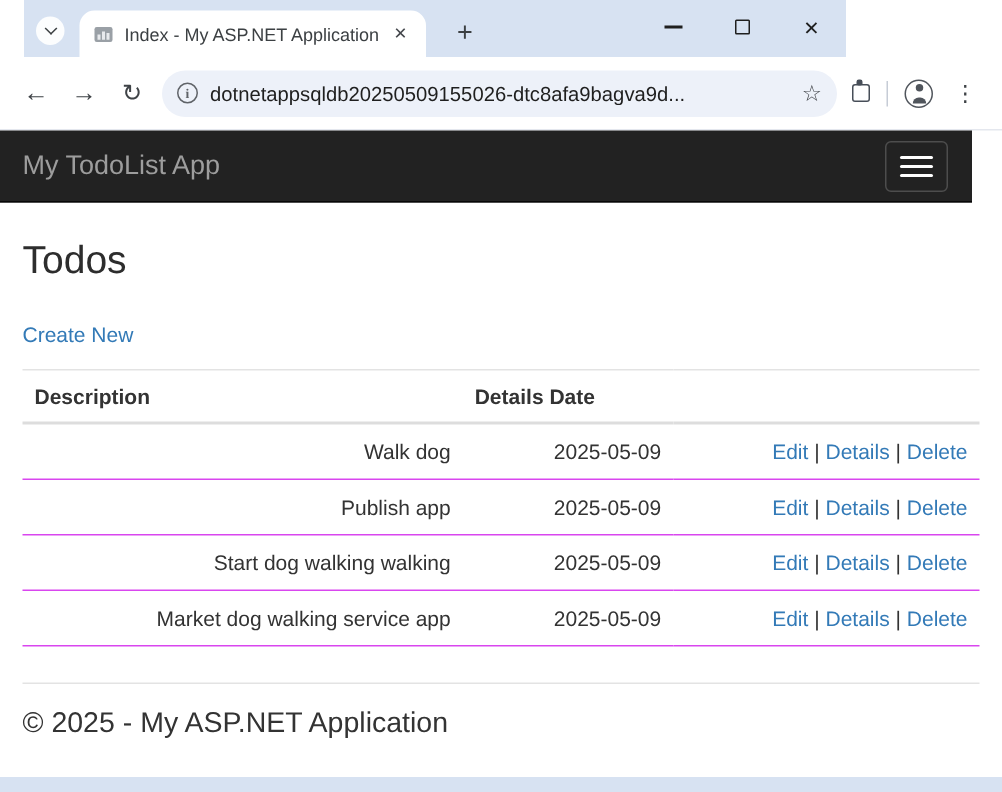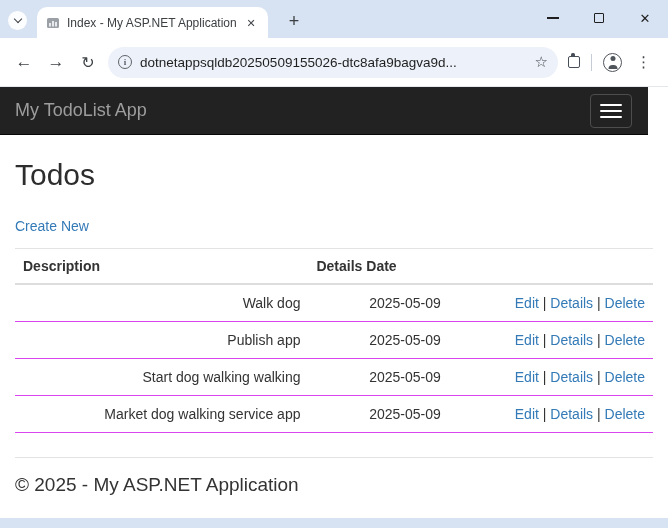--- a/index.html
+++ b/index.html
@@ -7,21 +7,21 @@
   body {
     font-family:"Liberation Sans", sans-serif;
     background:#ffffff;
     position:relative;
     overflow:hidden;
     color:#333;
   }
 
   
   .tabstrip {
-    position:absolute; top:0; left:0; width:668px; height:38px;
+    position:absolute; top:0; left:16px; width:548px; height:38px;
     background:#d7e2f2;
   }
   .tabsearch-btn {
     position:absolute; left:8px; top:11px; width:19px; height:19px;
     background:#fcfdfe; border-radius:50%;
     display:flex; align-items:center; justify-content:center;
     cursor:pointer;
   }
   .chev {
     width:6px; height:6px;
@@ -117,21 +117,21 @@
   .hamburger {
     position:absolute; right:16px; top:7px; width:42px; height:34px;
     border:1px solid #4d4d4d; border-radius:4px; background:#222;
     display:flex; flex-direction:column; align-items:center; justify-content:center; gap:4px;
     cursor:pointer;
   }
   .icon-bar { width:22px; height:2px; background:#ffffff; border-radius:1px; }
 
   
   .content { position:absolute; top:135px; left:0; width:668px; padding:0 15px; }
-  .page-title { font-size:30px; font-weight:500; color:#2d2d2d; margin-top:23px; }
+  .page-title { font-size:26px; font-weight:500; color:#2d2d2d; margin-top:23px; }
   .create-link {
     display:inline-block; margin-top:26px; font-size:14px; color:#337ab7;
     text-decoration:none; cursor:pointer;
   }
   table.todo-table { width:100%; border-collapse:collapse; margin-top:13px; font-size:14px; }
   .todo-table th {
     text-align:left; font-weight:bold; color:#333;
     padding:9px 8px; border-top:1px solid #e3e3e3; border-bottom:2px solid #ddd;
   }
   .todo-table td {

